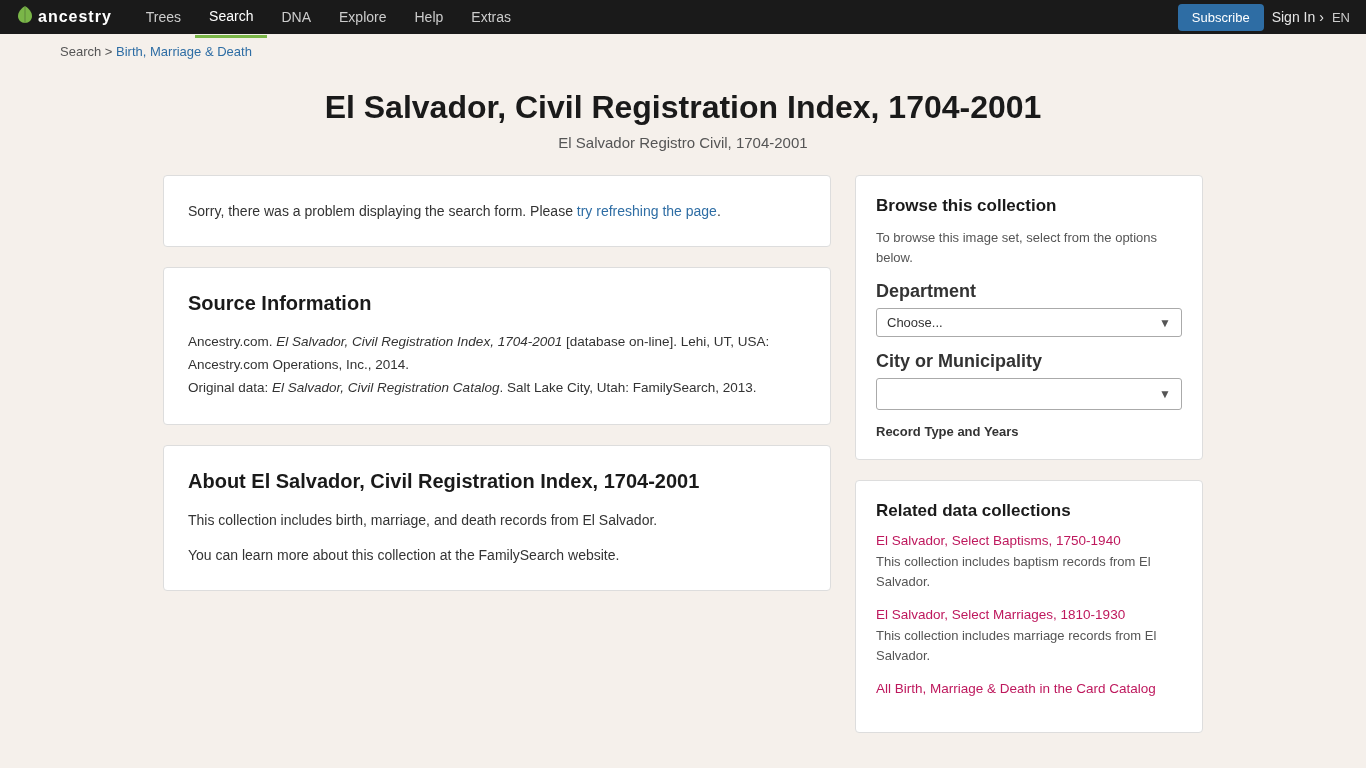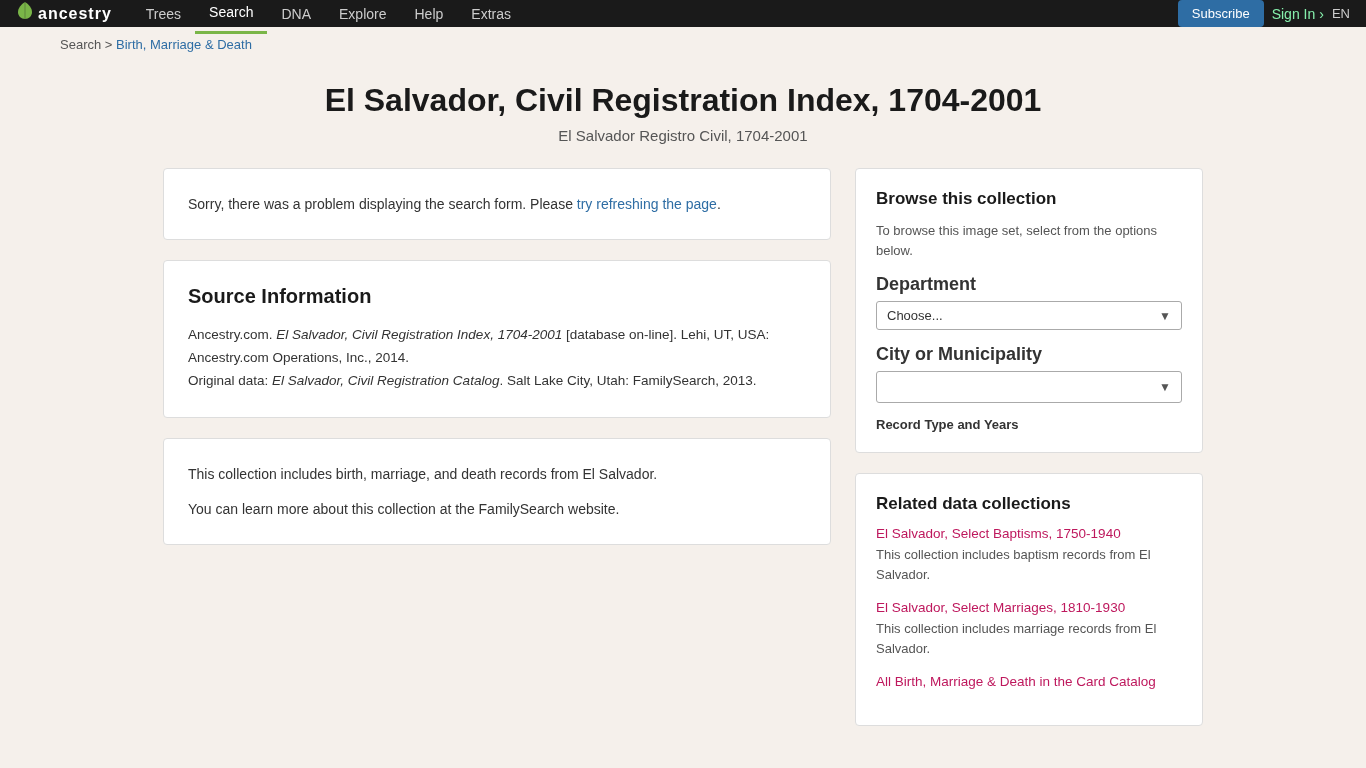--- a/index.html
+++ b/index.html
@@ -4,21 +4,21 @@
   <style>
     * { margin: 0; padding: 0; box-sizing: border-box; }
     body { font-family: Arial, sans-serif; background: #f5f0eb; color: #333; font-size: 14px; }
 
     
     .navbar {
       background: #1a1a1a;
       display: flex;
       align-items: center;
       padding: 0 16px;
-      height: 27px;
+      height: 34px;
       gap: 0;
     }
     .navbar-logo {
       display: flex;
       align-items: center;
       margin-right: 20px;
     }
     .logo-leaf {
       color: #7ab648;
       font-size: 20px;
@@ -58,21 +58,21 @@
     .btn-subscribe {
       background: #2e6da4;
       color: white;
       border: none;
       padding: 6px 14px;
       font-size: 13px;
       cursor: pointer;
       border-radius: 4px;
     }
     .btn-signin {
-      color: #86efac;
+      color: #e5e5e5;
       background: none;
       border: none;
       font-size: 14px;
       cursor: pointer;
       display: flex;
       align-items: center;
       gap: 4px;
     }
     .lang-btn {
       color: #ccc;
@@ -314,20 +314,21 @@
 
       <div class="card">
         <h2>Source Information</h2>
         <div class="source-text">
           <span>Ancestry.com. </span><em>El Salvador, Civil Registration Index, 1704-2001</em><span> [database on-line]. Lehi, UT, USA: Ancestry.com Operations, Inc., 2014.</span><br>
           <span>Original data: </span><em>El Salvador, Civil Registration Catalog</em><span>. Salt Lake City, Utah: FamilySearch, 2013.</span>
         </div>
       </div>
 
       <div class="card">
+        <h2 class="about-title">About El Salvador, Civil Registration Index, 1704-2001</h2>
         <p>This collection includes birth, marriage, and death records from El Salvador.</p>
         <p>
           <span>You can learn more about this collection at the </span><a>FamilySearch</a><span> website.</span>
         </p>
       </div>
 
     </div>
 
     <div class="side-col">
 

